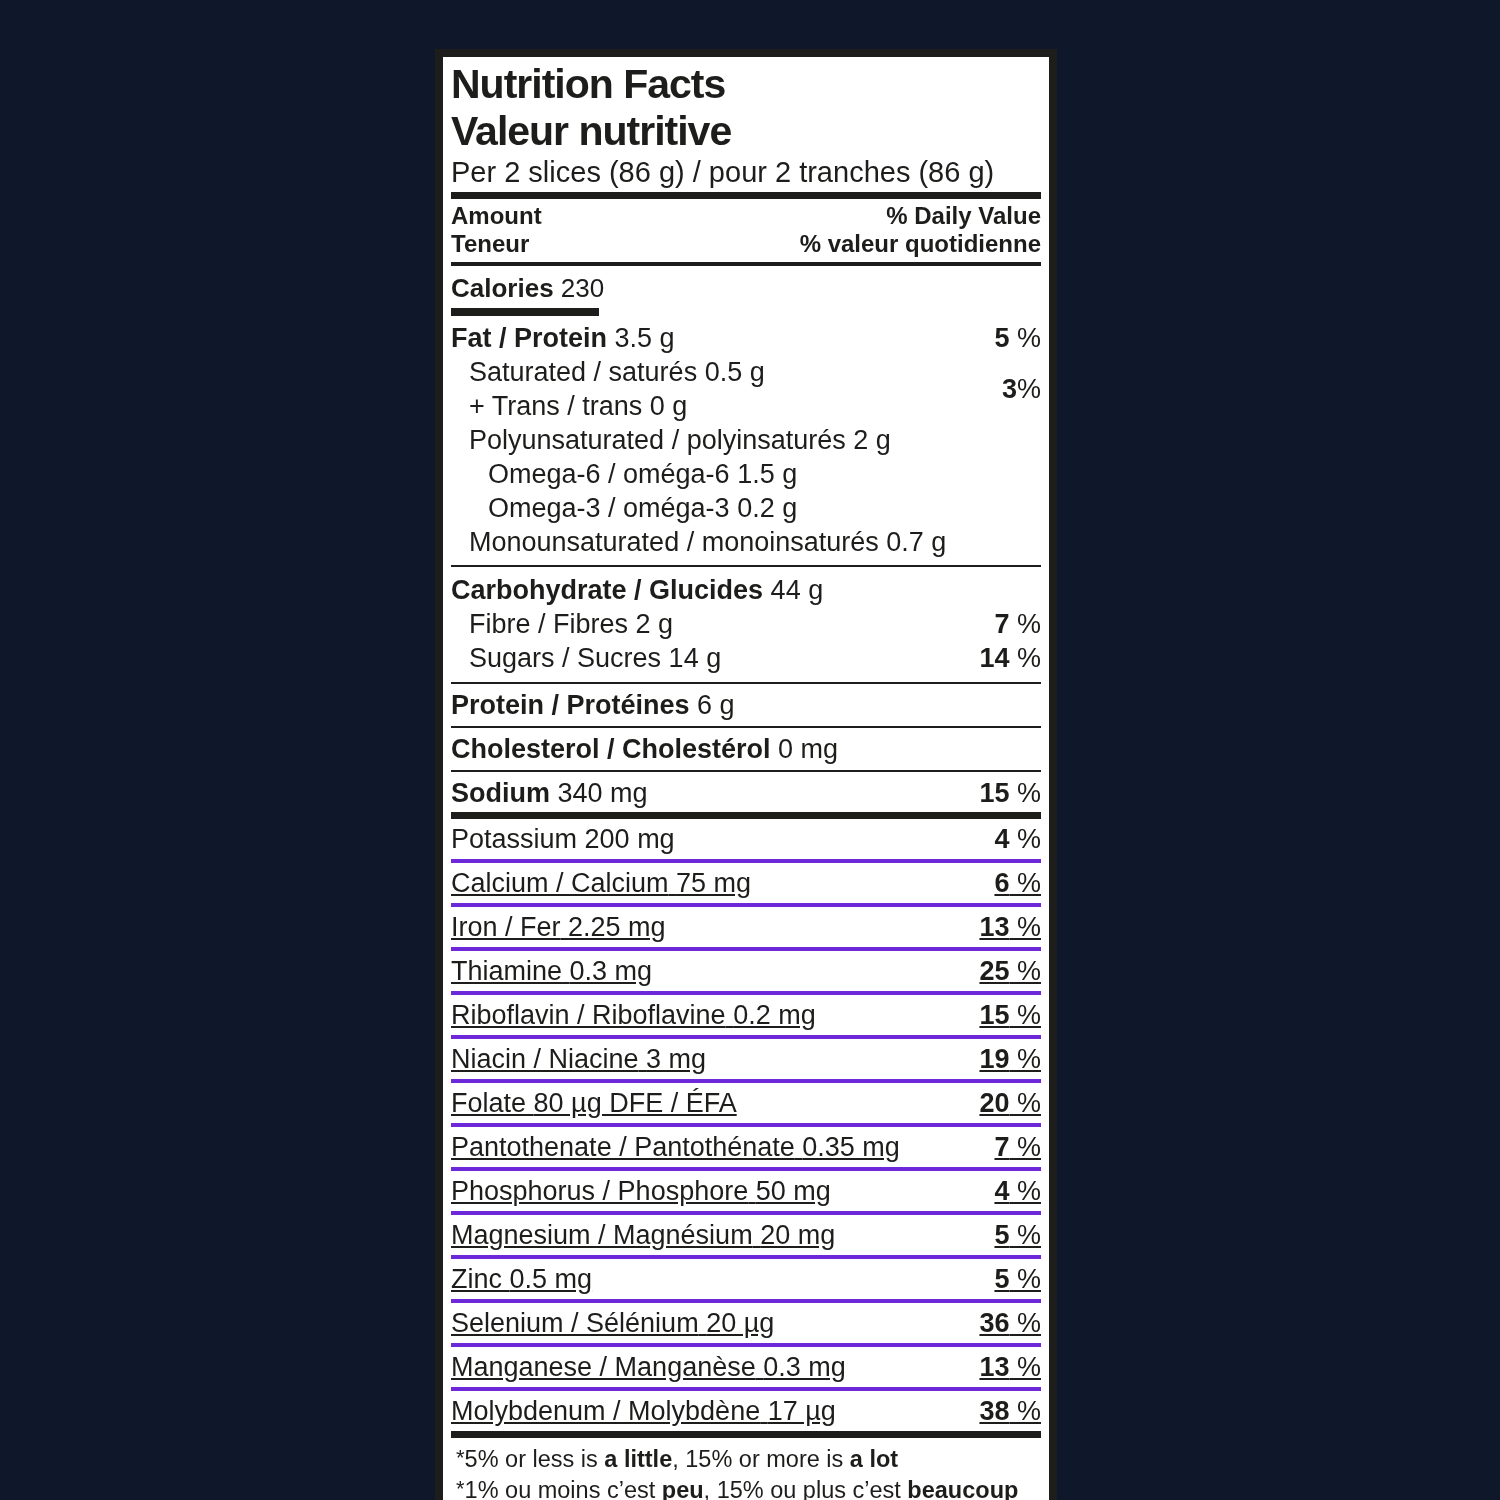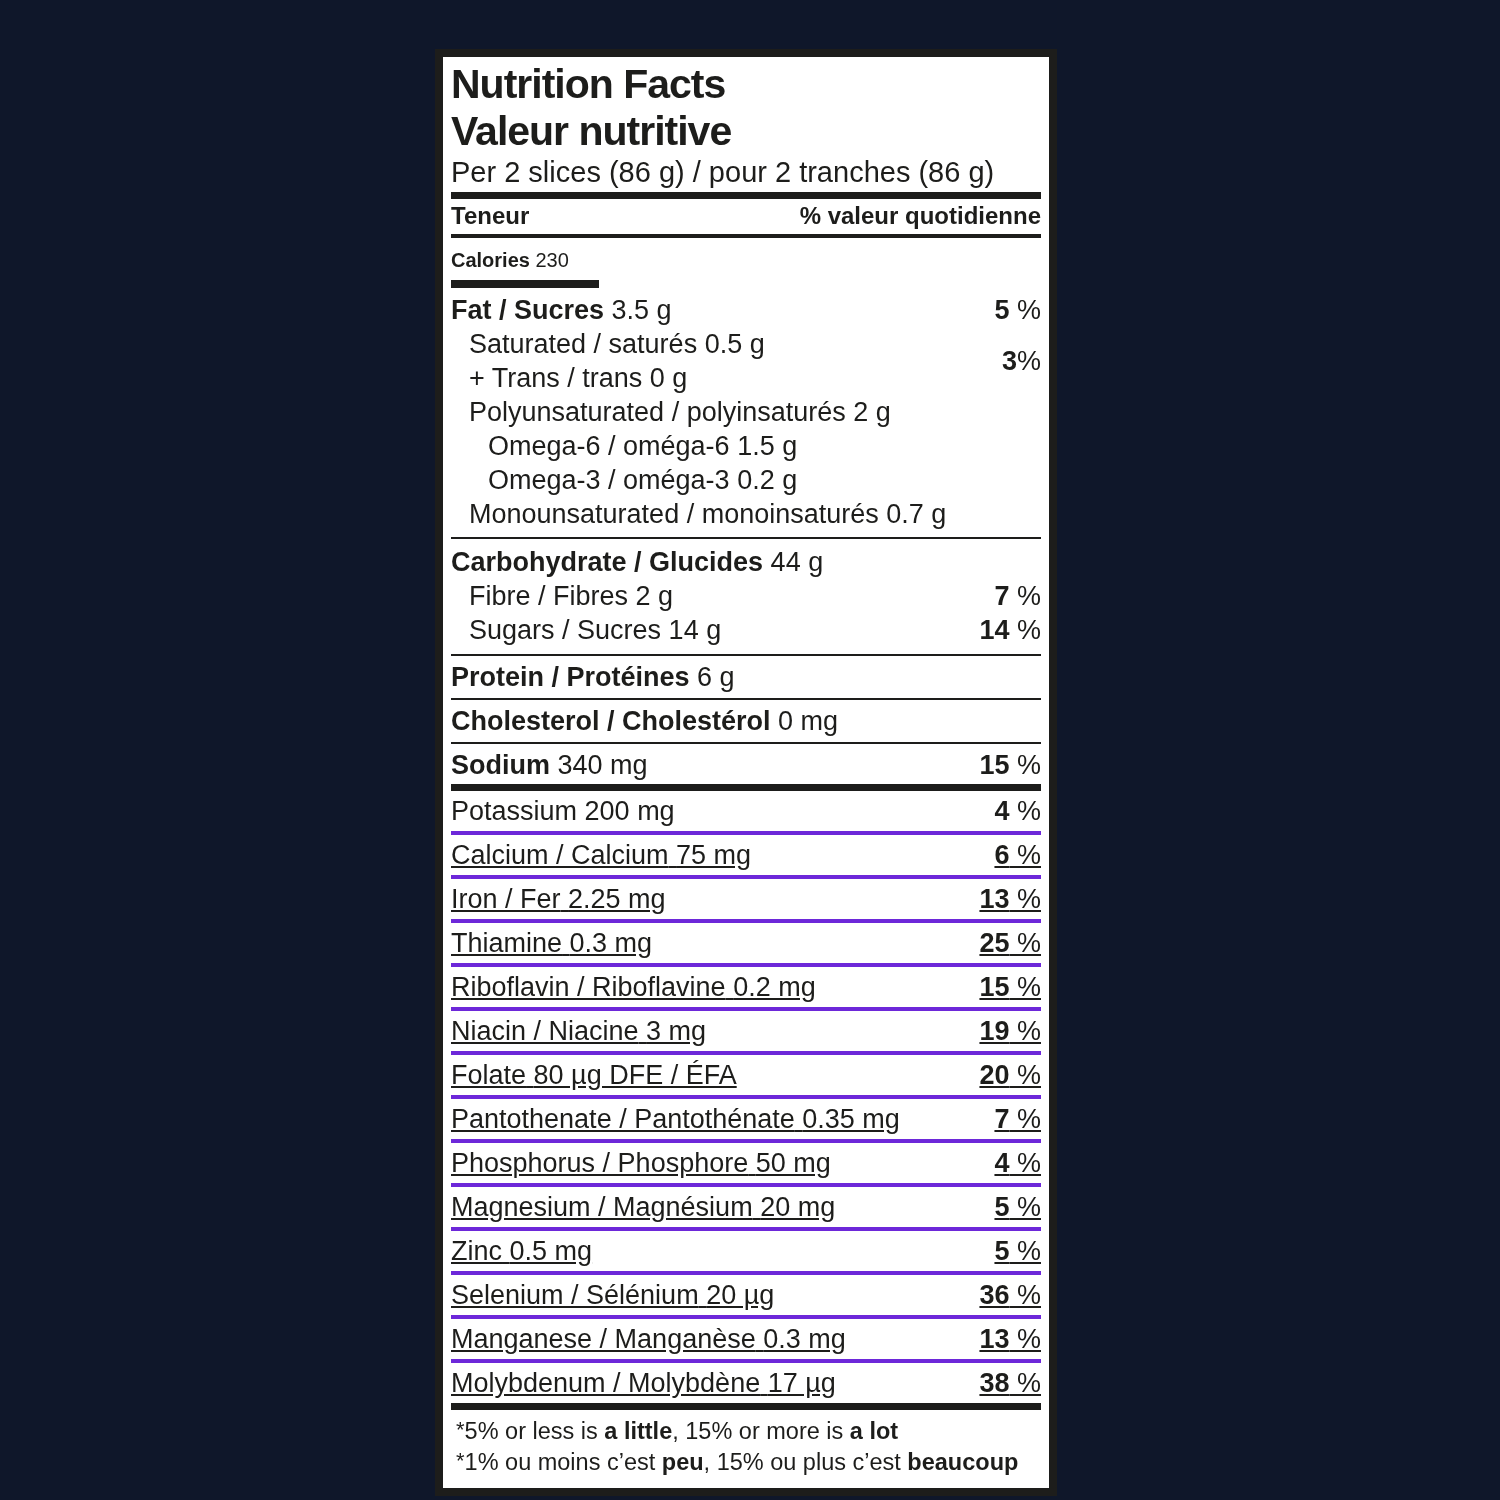--- a/index.html
+++ b/index.html
@@ -19,21 +19,21 @@
     background:#ffffff;
     padding:4px 8px 8px 8px;
   }
   .t1{font-size:41px;font-weight:700;line-height:47px;letter-spacing:-1px;}
   .serving{font-size:29px;line-height:33px;margin:1px 0 3px;}
   .bar{height:7px;background:#1d1d1b;}
   .rule-mid{height:4px;background:#1d1d1b;margin:2px 0;}
   .rule-thin{height:2px;background:#1d1d1b;margin:2px 0;}
   .hdr{display:flex;justify-content:space-between;font-size:24px;line-height:28px;font-weight:700;}
   .hdr-wrap{padding:3px 0 2px;}
-  .cal-line{font-size:20px;line-height:38px;margin-top:3px;}
+  .cal-line{font-size:26px;line-height:38px;margin-top:3px;}
   .cal-underline{height:8px;width:148px;background:#1d1d1b;margin:1px 0 2px;}
   .row{display:flex;align-items:baseline;font-size:27px;line-height:34px;}
   .nm{white-space:nowrap;}
   .dv{margin-left:auto;text-align:right;white-space:nowrap;padding-left:10px;}
   .b{font-weight:700;}
   .in1{padding-left:18px;}
   .in2{padding-left:37px;}
   .fat-group{padding:3px 0 4px;}
   .carb-group{padding:4px 0 5px;}
   .simple{padding:2px 0;}
@@ -53,36 +53,40 @@
   <div class="nft">
 
     <div class="t1">Nutrition Facts</div>
     <div class="t1">Valeur nutritive</div>
     <div class="serving">Per 2 slices (86 g) / pour 2 tranches (86 g)</div>
 
     <div class="bar"></div>
 
     <div class="hdr-wrap">
       <div class="hdr">
+        <span>Amount</span>
+        <span>% Daily Value</span>
+      </div>
+      <div class="hdr">
         <span>Teneur</span>
         <span>% valeur quotidienne</span>
       </div>
     </div>
 
     <div class="rule-mid"></div>
 
     <div class="cal-line">
       <span class="b">Calories</span>
       <span>230</span>
     </div>
     <div class="cal-underline"></div>
 
     <div class="fat-group">
       <div class="row">
-        <span class="nm"><span class="b">Fat / Sucres</span> <span>3.5 g</span></span>
+        <span class="nm"><span class="b">Fat / Protein</span> <span>3.5 g</span></span>
         <span class="dv"><span class="b">5</span><span> %</span></span>
       </div>
       <div class="straddle">
         <div class="lines">
           <div class="row in1">
             <span class="nm"><span>Saturated / saturés</span> <span>0.5 g</span></span>
           </div>
           <div class="row in1">
             <span class="nm"><span>+ Trans / trans</span> <span>0 g</span></span>
           </div>

